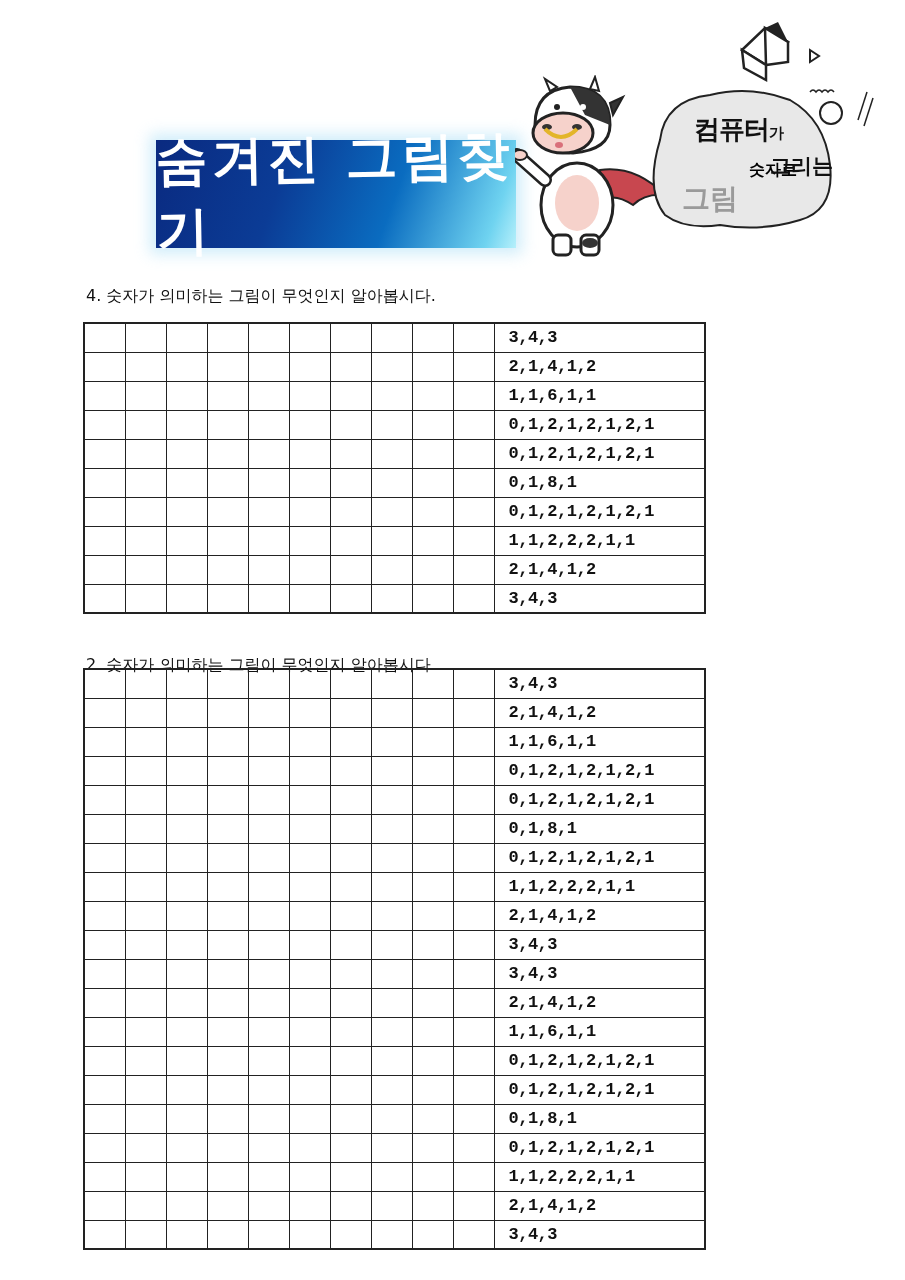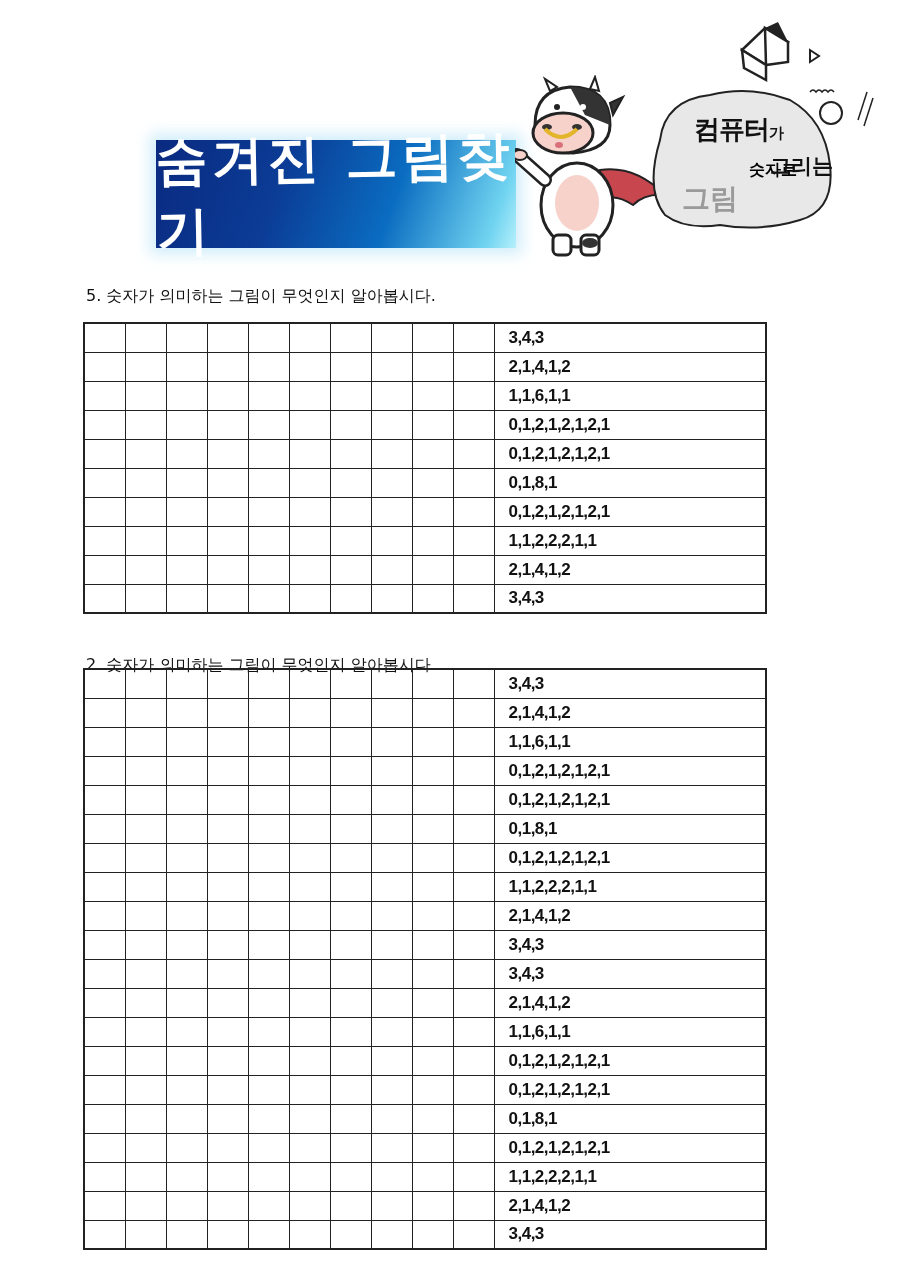--- a/index.html
+++ b/index.html
@@ -39,22 +39,22 @@
 
   table.grid {
     position: absolute; left: 83px; border-collapse: collapse;
     border: 2px solid #222;
   }
   table.grid td {
     border: 1.5px solid #222; padding: 0; height: 29px;
   }
   table.grid td.cell { width: 41px; }
   table.grid td.clue {
-    width: 272px; padding-left: 14px;
-    font-family: Liberation Sans, sans-serif; font-weight: bold; font-size: 17px;
+    width: 211px; padding-left: 14px;
+    font-family: Liberation Mono, monospace; font-weight: bold; font-size: 17px;
     color: #111; letter-spacing: -0.5px; vertical-align: middle;
   }
   .t1 { top: 322px; }
   .t2 { top: 668px; }
 </style>
 </head>
 <body>
 
 <div class="header">
   <div class="title-banner">
@@ -112,21 +112,21 @@
     <polygon points="35,18 48,12 58,32" fill="#222"></polygon>
     <polygon points="12,40 36,55 36,70 14,58" fill="#fff" stroke="#222" stroke-width="2.5"></polygon>
     <polygon points="80,40 80,52 89,46" fill="none" stroke="#222" stroke-width="2"></polygon>
     <path d="M80 82 q3 -4 6 0 q3 -4 6 0 q3 -4 6 0 q3 -4 6 0" fill="none" stroke="#222" stroke-width="1.5"></path>
     <circle cx="101" cy="103" r="11" fill="none" stroke="#222" stroke-width="2"></circle>
     <line x1="128" y1="110" x2="137" y2="82" stroke="#222" stroke-width="1.5"></line>
     <line x1="134" y1="116" x2="143" y2="88" stroke="#222" stroke-width="1.5"></line>
   </svg>
 </div>
 
-<div class="question q1">5. 숫자가 의미하는 그림이 무엇인지 알아봅시다.</div>
+<div class="question q1">4. 숫자가 의미하는 그림이 무엇인지 알아봅시다.</div>
 <table class="grid t1">
   <tbody id="tbody-0">
       <tr>
         <td class="cell"></td>
         <td class="cell"></td>
         <td class="cell"></td>
         <td class="cell"></td>
         <td class="cell"></td>
         <td class="cell"></td>
         <td class="cell"></td>

